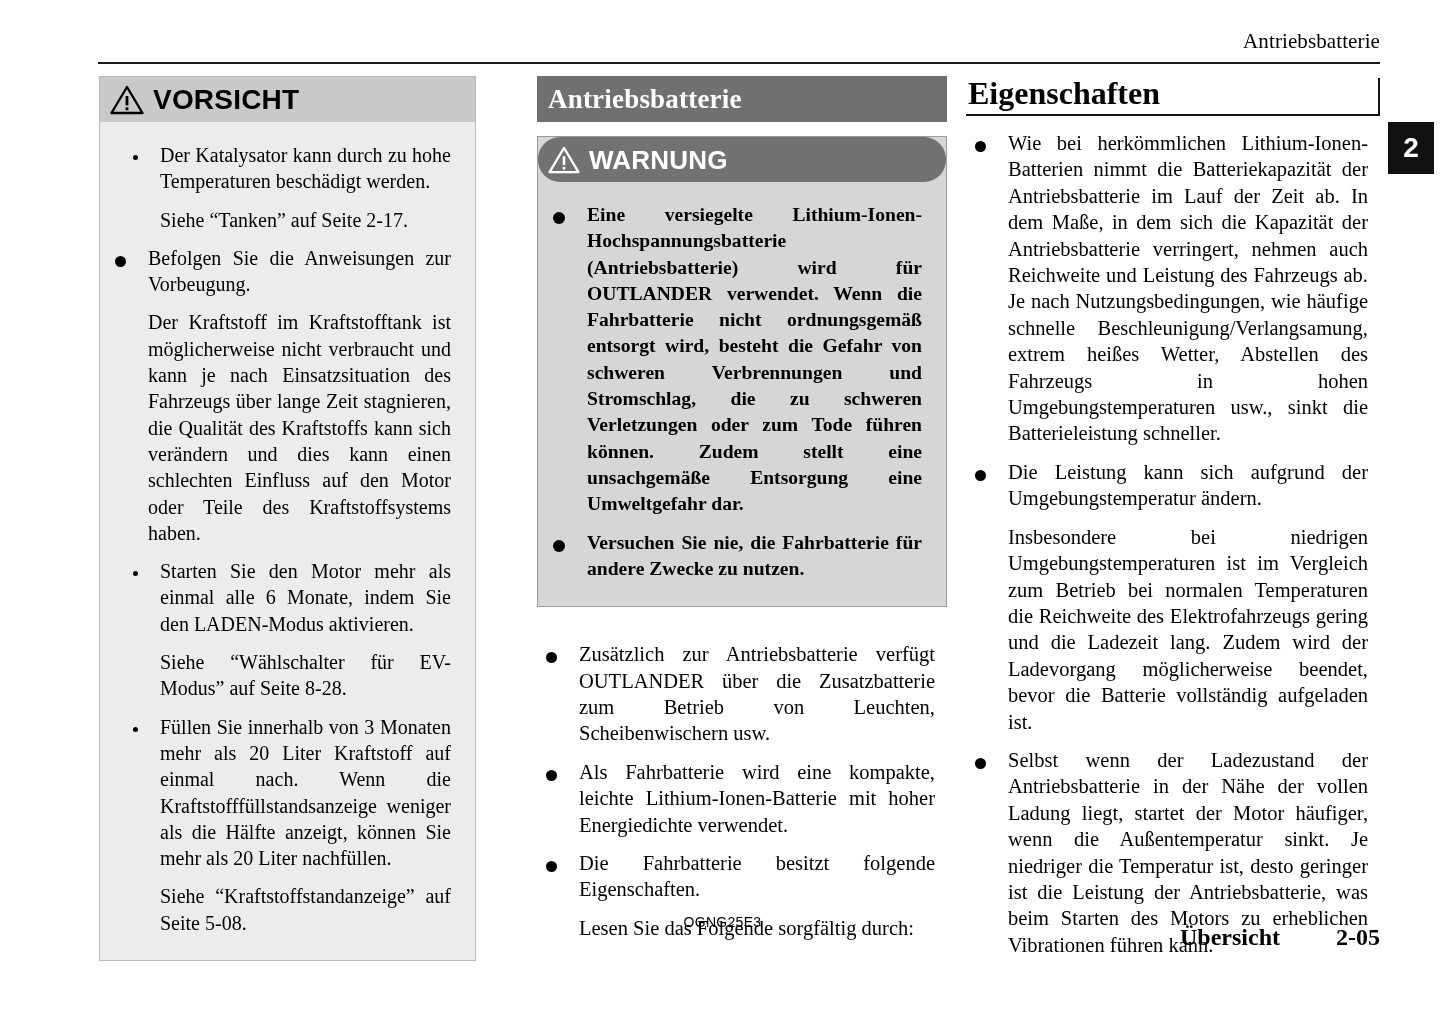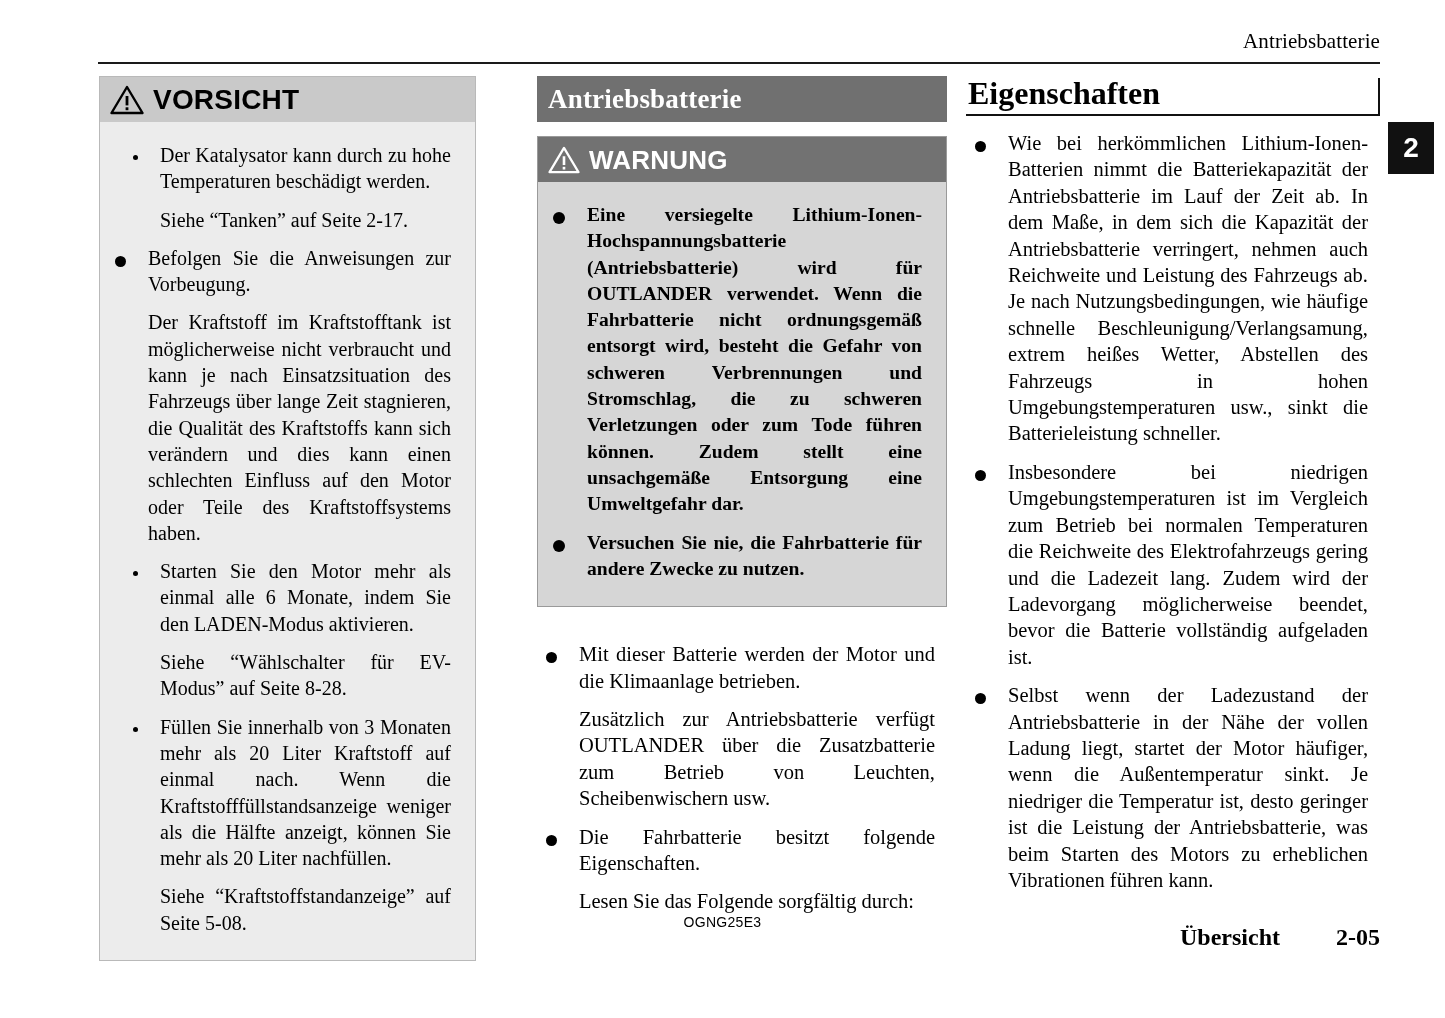--- a/index.html
+++ b/index.html
@@ -79,21 +79,21 @@
 
   .alert-head {
     display: flex;
     align-items: center;
     box-sizing: border-box;
     height: 45px;
     padding-left: 10px;
     gap: 9px;
   }
   .alert-head.caution-head { background: #c9c9c9; color: #000; }
-  .alert-head.warning-head { background: #727272; color: #fff; }
+  .alert-head.warning-head { background: #727272; color: #fff; border-radius: 22px; }
 
   .alert-head .alert-title {
     font-family: "Liberation Sans", sans-serif;
     font-weight: bold;
     font-size: 28px;
     line-height: 28px;
     letter-spacing: .2px;
   }
   .alert-head.warning-head .alert-title { font-size: 26px; }
 
@@ -287,22 +287,24 @@
           <p class="ptext">Versuchen Sie nie, die Fahrbatterie für andere Zwecke zu nutzen.</p>
         </li>
       </ul>
     </div>
   </div>
 
   <div style="height:22px"></div>
 
   <ul class="blist">
     <li>
-      <p class="ptext">Mit dieser Batterie werden der Motor und die Klimaanlage betrieben.</p>
       <p class="ptext">Zusätzlich zur Antriebsbatterie verfügt OUTLANDER über die Zusatzbatterie zum Betrieb von Leuchten, Scheibenwischern usw.</p>
+    </li>
+    <li>
+      <p class="ptext">Als Fahrbatterie wird eine kompakte, leichte Lithium-Ionen-Batterie mit hoher Energiedichte verwendet.</p>
     </li>
     <li>
       <p class="ptext">Die Fahrbatterie besitzt folgende Eigenschaften.</p>
       <p class="ptext nojust">Lesen Sie das Folgende sorgfältig durch:</p>
     </li>
   </ul>
 
 </div>
 
 <div class="column" id="col-right">
@@ -311,20 +313,21 @@
     <div class="sh-title">Eigenschaften</div>
     <div class="rule-bottom"></div>
     <div class="rule-right"></div>
   </div>
 
   <ul class="blist">
     <li>
       <p class="ptext">Wie bei herkömmlichen Lithium-Ionen-Batterien nimmt die Batteriekapazität der Antriebsbatterie im Lauf der Zeit ab. In dem Maße, in dem sich die Kapazität der Antriebsbatterie verringert, nehmen auch Reichweite und Leistung des Fahrzeugs ab. Je nach Nutzungsbedingungen, wie häufige schnelle Beschleunigung/Verlangsamung, extrem heißes Wetter, Abstellen des Fahrzeugs in hohen Umgebungstemperaturen usw., sinkt die Batterieleistung schneller.</p>
     </li>
     <li>
+      <p class="ptext">Die Leistung kann sich aufgrund der Umgebungstemperatur ändern.</p>
       <p class="ptext">Insbesondere bei niedrigen Umgebungstemperaturen ist im Vergleich zum Betrieb bei normalen Temperaturen die Reichweite des Elektrofahrzeugs gering und die Ladezeit lang. Zudem wird der Ladevorgang möglicherweise beendet, bevor die Batterie vollständig aufgeladen ist.</p>
     </li>
     <li>
       <p class="ptext">Selbst wenn der Ladezustand der Antriebsbatterie in der Nähe der vollen Ladung liegt, startet der Motor häufiger, wenn die Außentemperatur sinkt. Je niedriger die Temperatur ist, desto geringer ist die Leistung der Antriebsbatterie, was beim Starten des Motors zu erheblichen Vibrationen führen kann.</p>
     </li>
   </ul>
 
 </div>
 
 <div id="footer-code">OGNG25E3</div>

